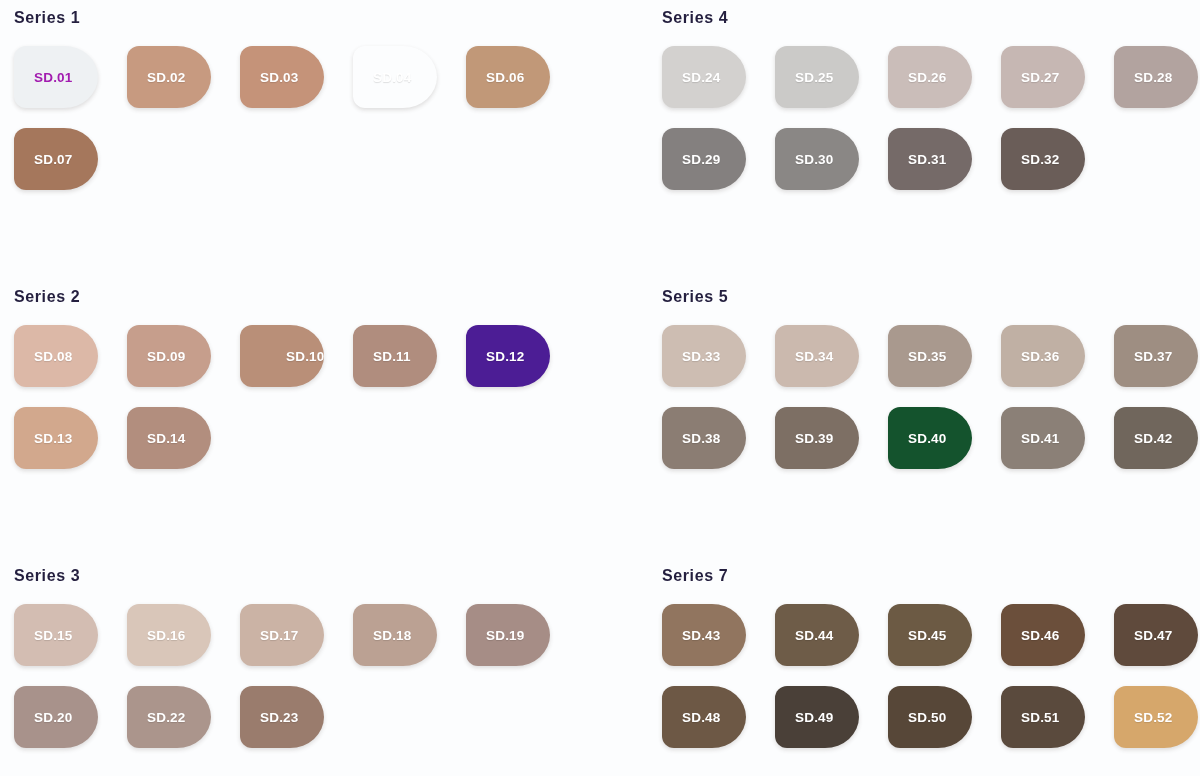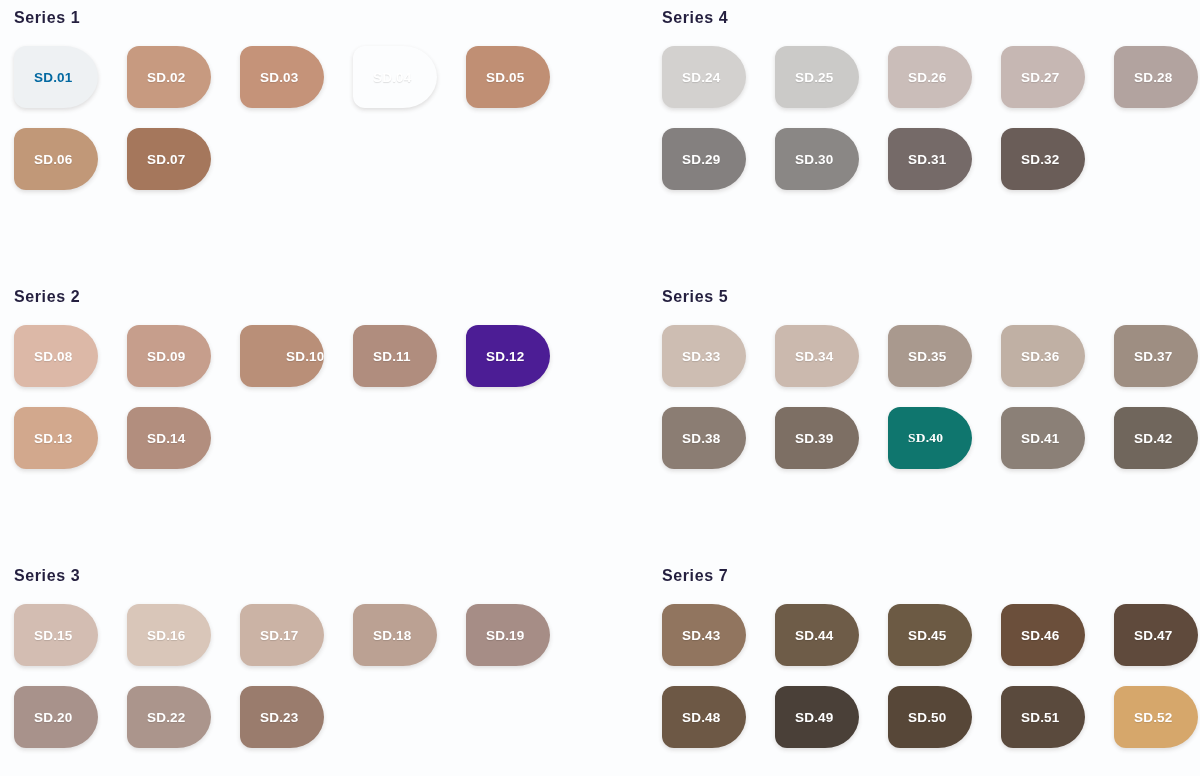--- a/index.html
+++ b/index.html
@@ -69,21 +69,21 @@
     font-size: 13.5px;
     font-weight: 700;
     letter-spacing: 0.2px;
     color: #ffffff;
     padding-left: 20px;
     text-shadow: 0 1px 1px rgba(0,0,0,0.12);
     user-select: none;
     white-space: nowrap;
   }
   .swatch.dark-text .swatch-label {
-    color: #0369a1;
+    color: #a21caf;
     text-shadow: none;
     font-weight: 600;
   }
 </style>
 </head>
 <body style="background: rgb(252, 253, 254);">
 
 <div class="board">
   <div class="series">
     <div class="series-title" style="color: rgb(36, 31, 63);">Series 1</div>
@@ -93,23 +93,20 @@
         </div>
         <div class="swatch" style="background: rgb(199, 154, 128);">
           <span class="swatch-label">SD.02</span>
         </div>
         <div class="swatch" style="background: rgb(197, 147, 121);">
           <span class="swatch-label">SD.03</span>
         </div>
         <div class="swatch">
           <span class="swatch-label">SD.04</span>
         </div>
-        <div class="swatch" style="background: rgb(192, 143, 116);">
-          <span class="swatch-label">SD.05</span>
-        </div>
         <div class="swatch" style="background: rgb(193, 152, 120);">
           <span class="swatch-label">SD.06</span>
         </div>
         <div class="swatch" style="background: rgb(165, 119, 92);">
           <span class="swatch-label">SD.07</span>
         </div>
       </div>
   </div>
   <div class="series">
     <div class="series-title" style="color: rgb(36, 31, 63);">Series 4</div>
@@ -187,21 +184,21 @@
         </div>
         <div class="swatch" style="background: rgb(158, 142, 130);">
           <span class="swatch-label">SD.37</span>
         </div>
         <div class="swatch" style="background: rgb(139, 125, 115);">
           <span class="swatch-label">SD.38</span>
         </div>
         <div class="swatch" style="background: rgb(125, 111, 100);">
           <span class="swatch-label">SD.39</span>
         </div>
-        <div class="swatch" style="background: #0f766e; font-family: Liberation Serif, serif;">
+        <div class="swatch" style="background: #14532d;">
           <span class="swatch-label">SD.40</span>
         </div>
         <div class="swatch" style="background: rgb(139, 128, 119);">
           <span class="swatch-label">SD.41</span>
         </div>
         <div class="swatch" style="background: rgb(112, 102, 92);">
           <span class="swatch-label">SD.42</span>
         </div>
       </div>
   </div>

